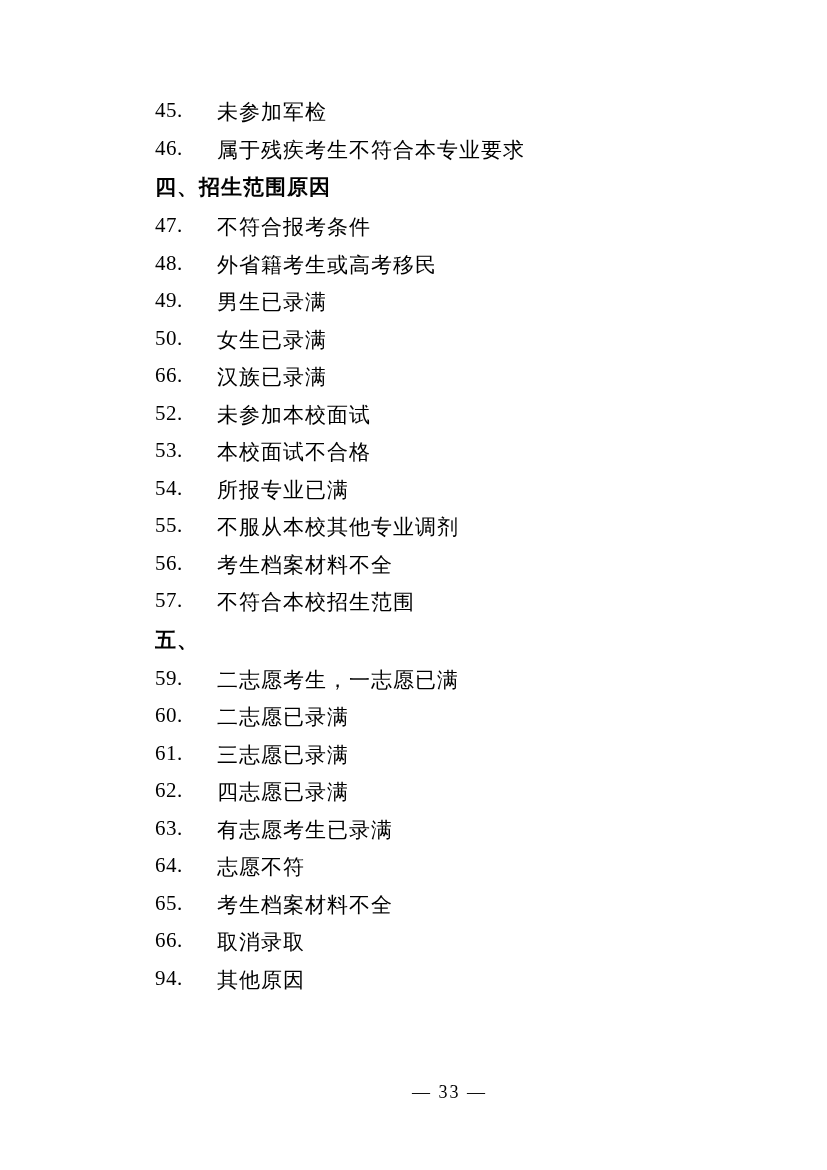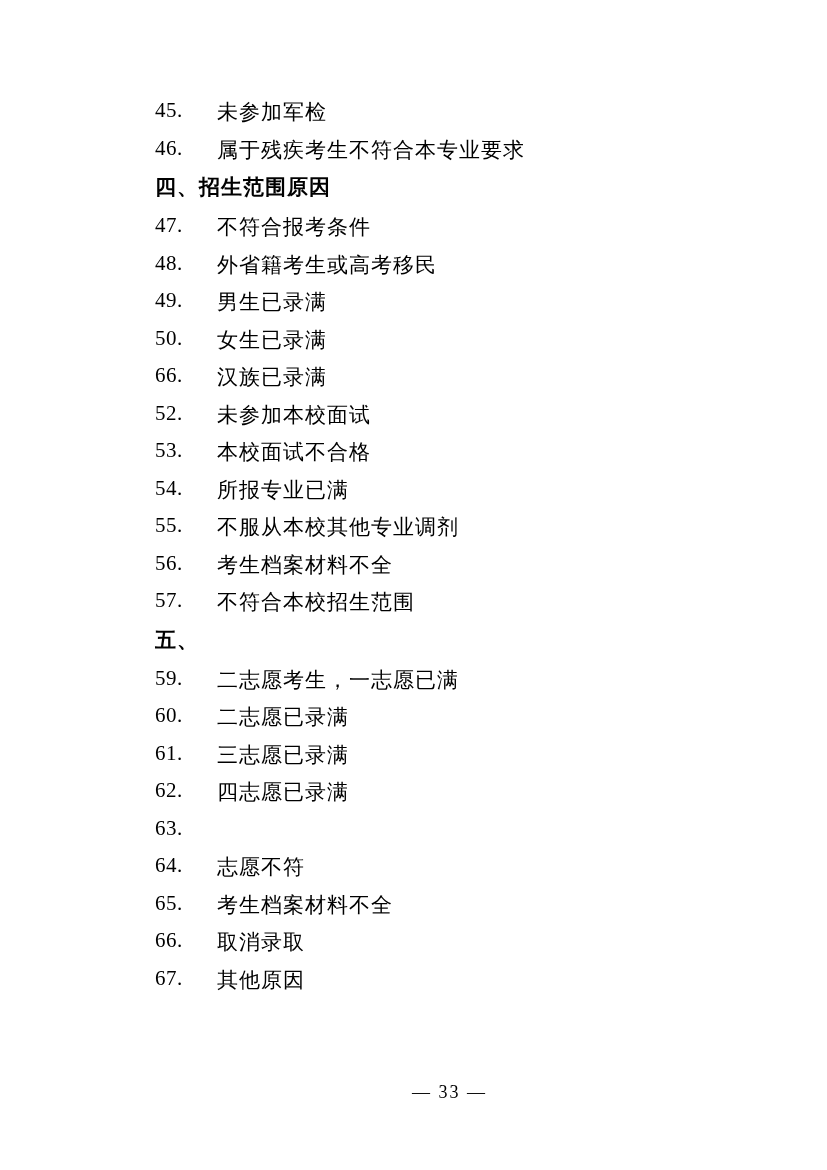--- a/index.html
+++ b/index.html
@@ -151,34 +151,35 @@
       <div class="line">
         <span class="num">61.</span>
         <span class="txt">三志愿已录满</span>
       </div>
       <div class="line">
         <span class="num">62.</span>
         <span class="txt">四志愿已录满</span>
       </div>
       <div class="line">
         <span class="num">63.</span>
+        <span class="txt">有志愿考生已录满</span>
       </div>
       <div class="line">
         <span class="num">64.</span>
         <span class="txt">志愿不符</span>
       </div>
       <div class="line">
         <span class="num">65.</span>
         <span class="txt">考生档案材料不全</span>
       </div>
       <div class="line">
         <span class="num">66.</span>
         <span class="txt">取消录取</span>
       </div>
       <div class="line">
-        <span class="num">67.</span>
+        <span class="num">94.</span>
         <span class="txt">其他原因</span>
       </div>
     </div>
   <div class="footer">
     <span class="pagenum">— 33 —</span>
   </div>
 </div>
 
 </body></html>

